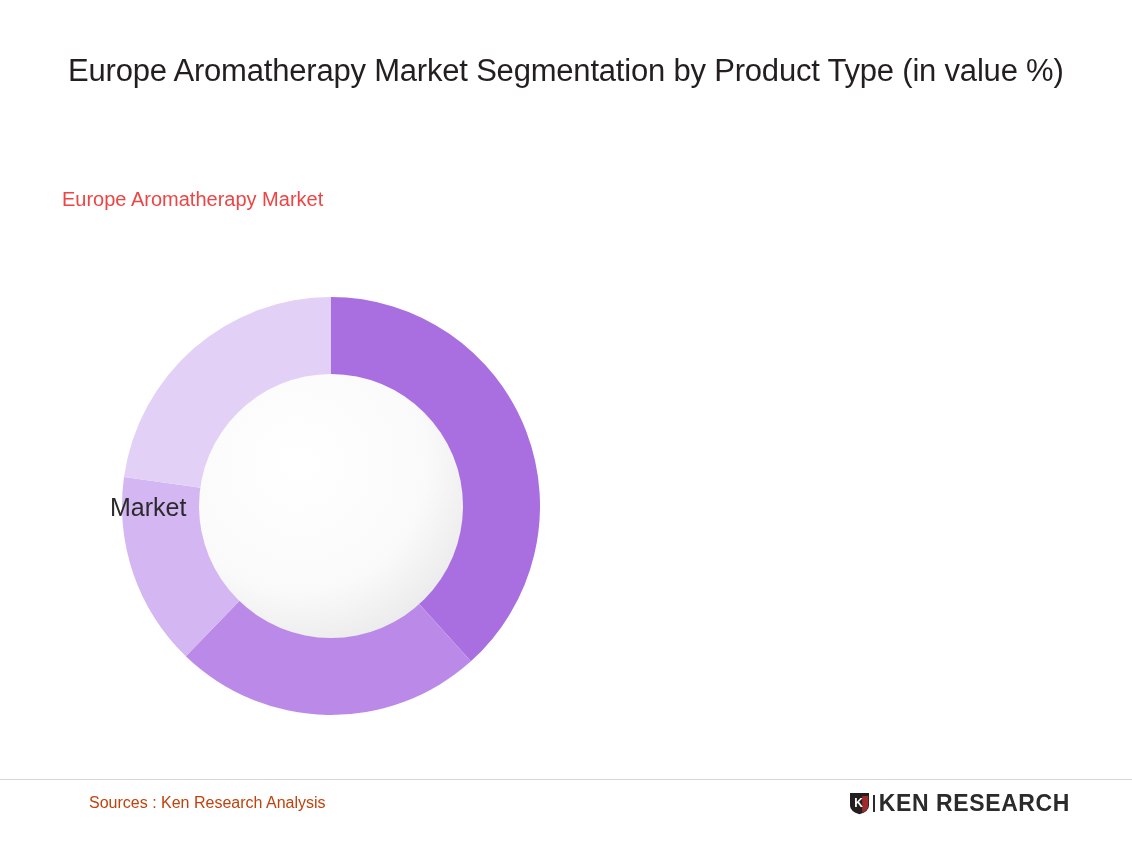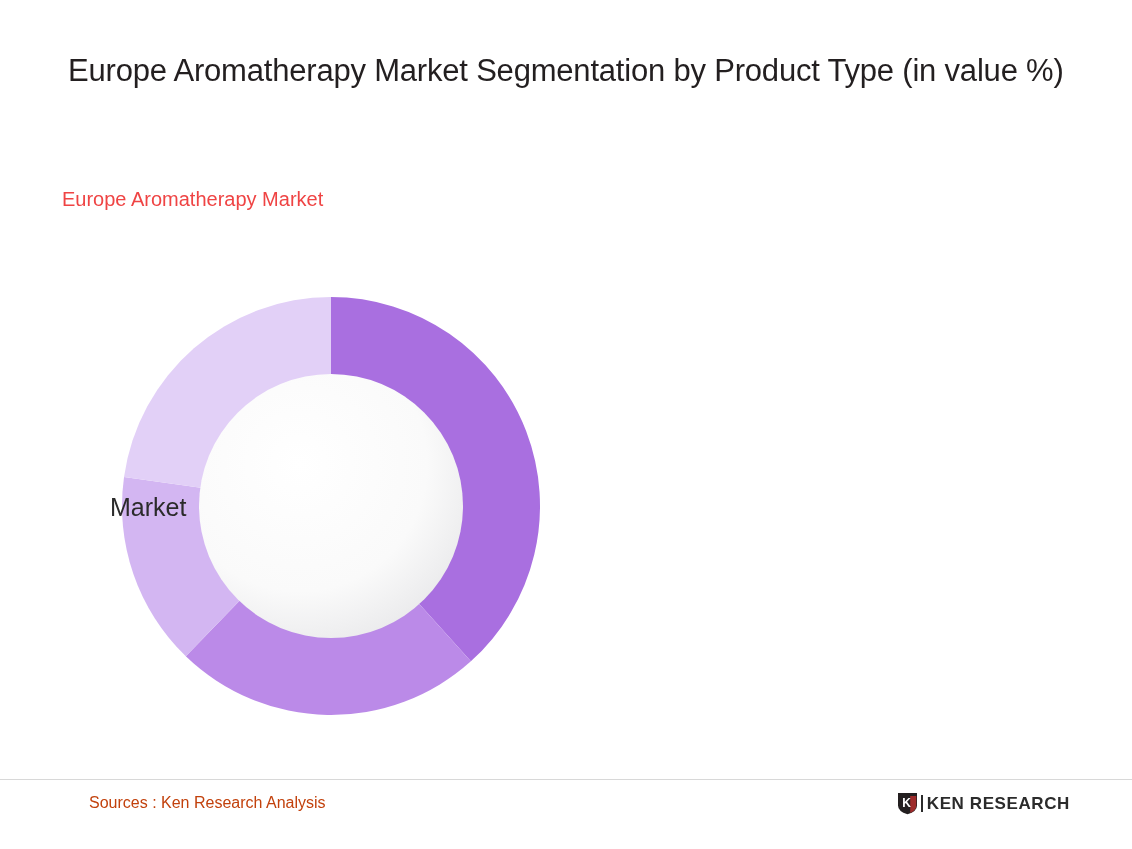--- a/index.html
+++ b/index.html
@@ -109,21 +109,21 @@
     height:24px;
   }
   .logo-mark { flex:0 0 auto; display:block; }
   .logo-divider {
     width:2px; height:17px;
     background:#2b2b2b;
     margin:0 4px 0 3px;
     flex:0 0 auto;
   }
   .logo-text {
-    font-size:17px;
+    font-size:23px;
     font-weight:bold;
     letter-spacing:0.6px;
     color:#2b2b2b;
     line-height:1;
   }
 </style>
 </head>
 <body>
 
 <div class="page">

